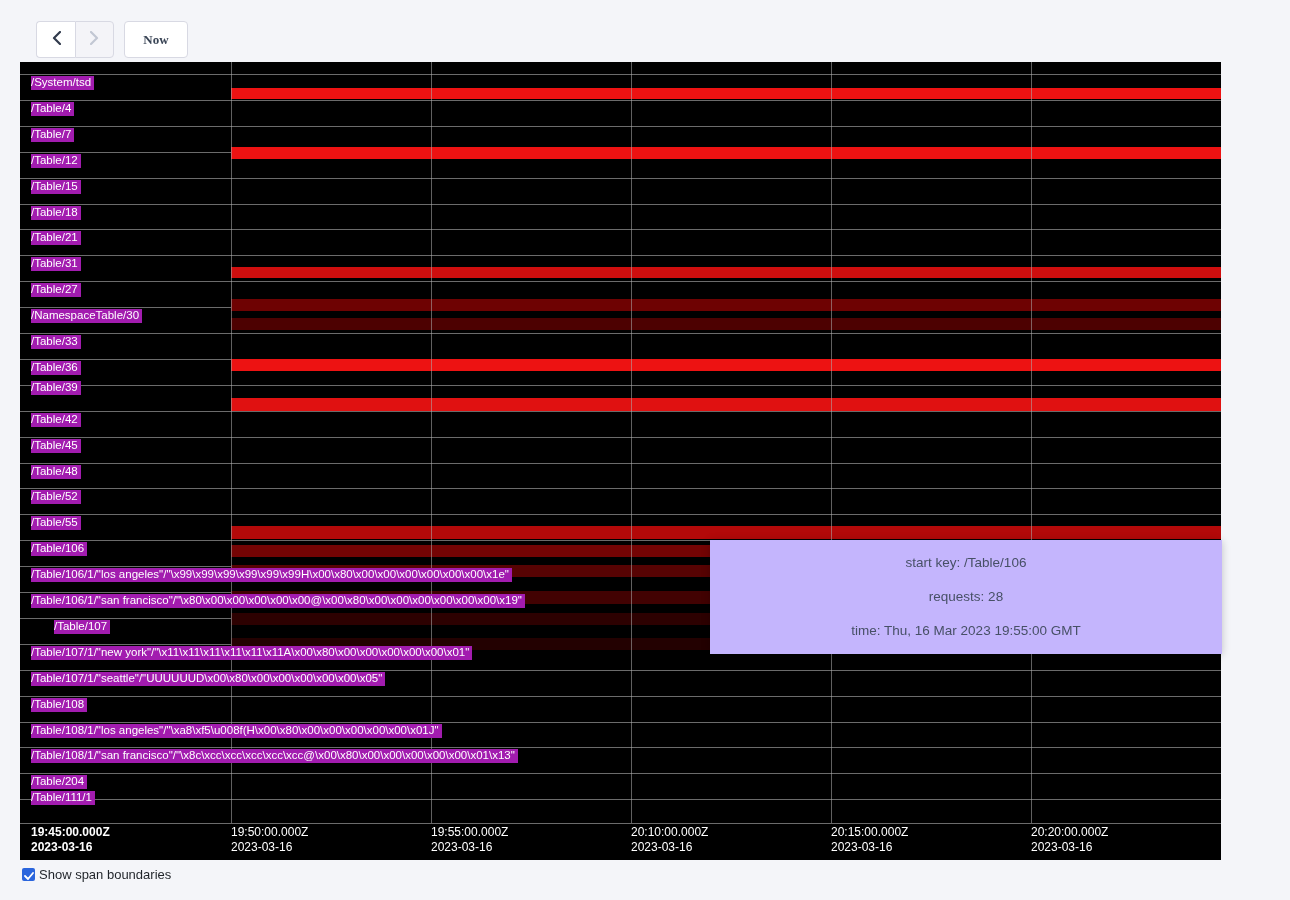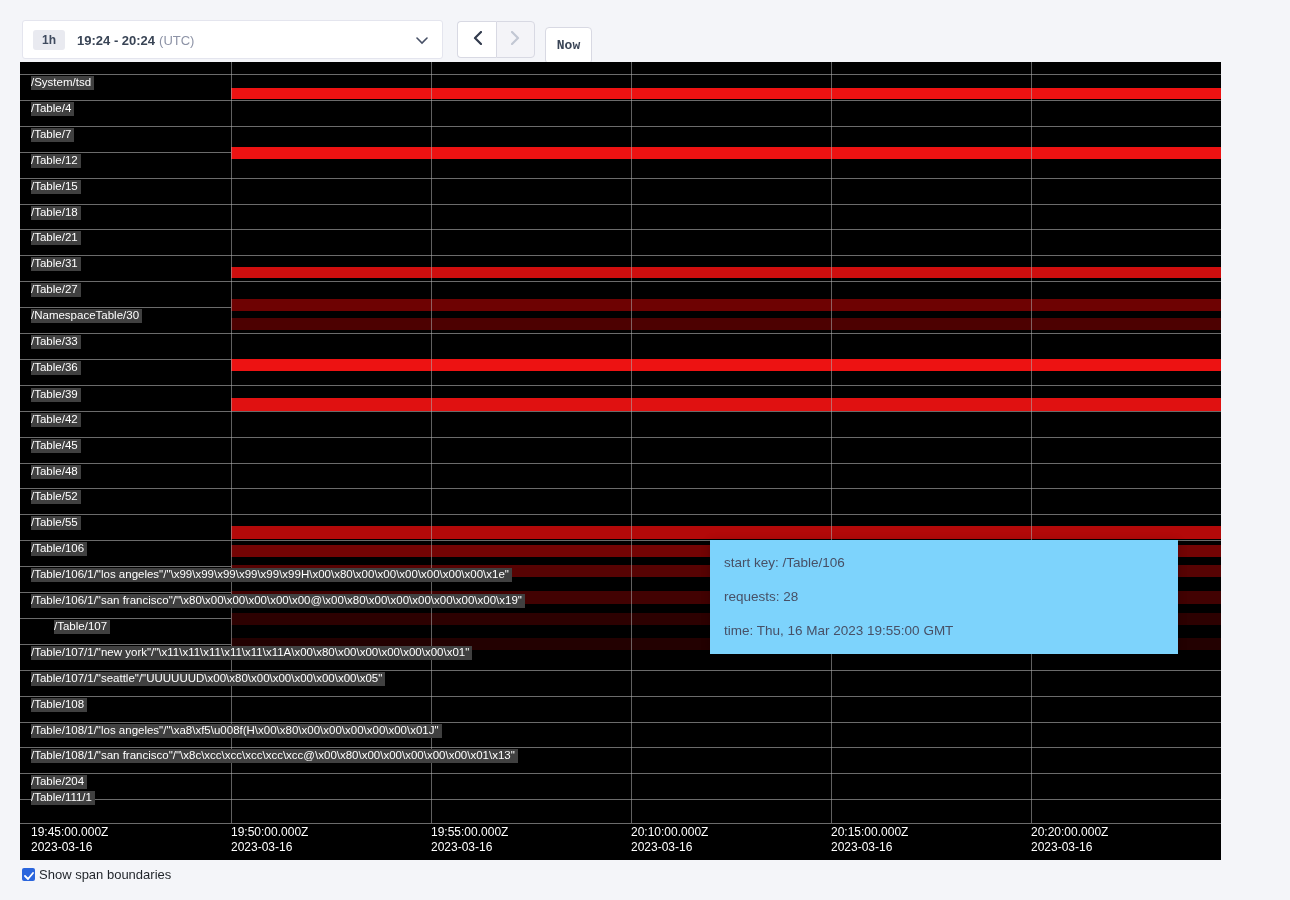--- a/index.html
+++ b/index.html
@@ -28,72 +28,60 @@
   .selector-spacer { flex:1; }
 
   .arrow-group { display:flex; margin-left:14px; margin-top:1px; height:37px; }
   .arrow-btn {
     width:39px; height:37px; display:flex; align-items:center; justify-content:center;
     border:1px solid #d8d9e3; background:#fff; cursor:pointer;
   }
   .arrow-btn.prev { border-radius:4px 0 0 4px; border-right:none; }
   .arrow-btn.next { border-radius:0 4px 4px 0; background:#f4f4f8; cursor:default; }
   .now-btn {
-    margin-left:10px; margin-top:7px; height:37px; width:47px;
+    margin-left:10px; margin-top:1px; height:37px; width:64px;
     background:#fff; border:1px solid #d8d9e3; border-radius:4px;
-    font-family:Liberation Mono, monospace;
+    font-family:Liberation Serif, serif;
     font-size:13px; font-weight:bold; color:#394455; cursor:pointer;
   }
 
   
   .heatmap {
     position:absolute; left:20px; top:62px; width:1201px; height:798px;
     background:#000; overflow:hidden;
   }
   .boundary-line { position:absolute; left:0; width:1201px; height:1px; background:rgba(255,255,255,0.42); }
   .band { position:absolute; }
   .gridline { position:absolute; top:0; width:1px; height:761px; background:rgba(175,175,175,0.55); }
   .row-label {
     position:absolute; left:11px; color:#fff; font-size:11.5px; line-height:13px;
-    background:#404040; padding:0 3px 1px 0; white-space:nowrap;
+    background:#a21caf; padding:0 3px 1px 0; white-space:nowrap;
   }
   .time-tick { position:absolute; top:763px; color:#fff; font-size:12px; line-height:15px; white-space:nowrap; }
 
   
   .tooltip {
-    position:absolute; left:710px; top:540px; width:468px;
-    background:#7dd3fc; box-shadow:0 1px 8px rgba(0,0,0,0.22);
-    padding:6px 14px; z-index:5;
+    position:absolute; left:710px; top:540px; width:512px;
+    background:#c4b5fd; box-shadow:0 1px 8px rgba(0,0,0,0.22);
+    padding:6px 14px; z-index:5;text-align:center;
   }
   .tooltip .tip-line { font-size:13.5px; color:#475066; line-height:34px; white-space:nowrap; overflow:hidden; }
 
   
   .footer { position:absolute; left:22px; top:867px; display:flex; align-items:center; gap:4px; }
   .checkbox {
     width:13px; height:13px; background:#2a65dd; border-radius:2px;
     display:flex; align-items:center; justify-content:center; cursor:pointer; flex:0 0 auto;
   }
   .footer-label { font-size:13px; color:#1f2329; }
 </style>
 </head>
 <body>
 
 <div class="toolbar">
-  <div class="time-selector">
-    <span class="duration-badge">1h</span>
-    <span>
-      <span class="range-strong">19:24 - 20:24</span><span class="range-tz">(UTC)</span>
-    </span>
-    <span class="selector-spacer"></span>
-    <span>
-      <svg width="12" height="8" viewBox="0 0 12 8">
-          <path d="M1 1l5 5 5-5" stroke="#475066" stroke-width="1.6" fill="none" stroke-linecap="round"></path>
-        </svg>
-    </span>
-  </div>
 
   <div class="arrow-group">
     <button class="arrow-btn prev">
       <span>
         <svg width="9" height="14" viewBox="0 0 9 14">
             <path d="M8 1L2 7l6 6" stroke="#323b4d" stroke-width="2.2" fill="none" stroke-linecap="round" stroke-linejoin="round"></path>
           </svg>
       </span>
     </button>
     <button class="arrow-btn next" disabled="">
@@ -162,38 +150,38 @@
     <div class="row-label" style="top: 66px;">/Table/7</div>
     <div class="row-label" style="top: 92px;">/Table/12</div>
     <div class="row-label" style="top: 118px;">/Table/15</div>
     <div class="row-label" style="top: 144px;">/Table/18</div>
     <div class="row-label" style="top: 169px;">/Table/21</div>
     <div class="row-label" style="top: 195px;">/Table/31</div>
     <div class="row-label" style="top: 221px;">/Table/27</div>
     <div class="row-label" style="top: 247px;">/NamespaceTable/30</div>
     <div class="row-label" style="top: 273px;">/Table/33</div>
     <div class="row-label" style="top: 299px;">/Table/36</div>
-    <div class="row-label" style="top: 326px;">/Table/39</div>
+    <div class="row-label" style="top: 319px;">/Table/39</div>
     <div class="row-label" style="top: 351px;">/Table/42</div>
     <div class="row-label" style="top: 377px;">/Table/45</div>
     <div class="row-label" style="top: 403px;">/Table/48</div>
     <div class="row-label" style="top: 428px;">/Table/52</div>
     <div class="row-label" style="top: 454px;">/Table/55</div>
     <div class="row-label" style="top: 480px; text-align: center;">/Table/106</div>
     <div class="row-label" style="top: 506px;">/Table/106/1/"los angeles"/"\x99\x99\x99\x99\x99\x99H\x00\x80\x00\x00\x00\x00\x00\x00\x1e"</div>
     <div class="row-label" style="top: 532px;">/Table/106/1/"san francisco"/"\x80\x00\x00\x00\x00\x00@\x00\x80\x00\x00\x00\x00\x00\x00\x19"</div>
     <div class="row-label" style="top: 558px; margin-left: 23px;">/Table/107</div>
     <div class="row-label" style="top: 584px;">/Table/107/1/"new york"/"\x11\x11\x11\x11\x11\x11A\x00\x80\x00\x00\x00\x00\x00\x01"</div>
     <div class="row-label" style="top: 610px;">/Table/107/1/"seattle"/"UUUUUUD\x00\x80\x00\x00\x00\x00\x00\x05"</div>
     <div class="row-label" style="top: 636px;">/Table/108</div>
     <div class="row-label" style="top: 662px;">/Table/108/1/"los angeles"/"\xa8\xf5\u008f(H\x00\x80\x00\x00\x00\x00\x00\x01J"</div>
     <div class="row-label" style="top: 687px;">/Table/108/1/"san francisco"/"\x8c\xcc\xcc\xcc\xcc\xcc@\x00\x80\x00\x00\x00\x00\x00\x01\x13"</div>
     <div class="row-label" style="top: 713px;">/Table/204</div>
     <div class="row-label" style="top: 729px;">/Table/111/1</div>
-    <div class="time-tick" style="left: 11px;">
+    <div class="time-tick" style="left: 11px; font-weight: bold;">
       <div>19:45:00.000Z</div>
       <div>2023-03-16</div>
     </div>
     <div class="time-tick" style="left: 211px;">
       <div>19:50:00.000Z</div>
       <div>2023-03-16</div>
     </div>
     <div class="time-tick" style="left: 411px;">
       <div>19:55:00.000Z</div>
       <div>2023-03-16</div>

